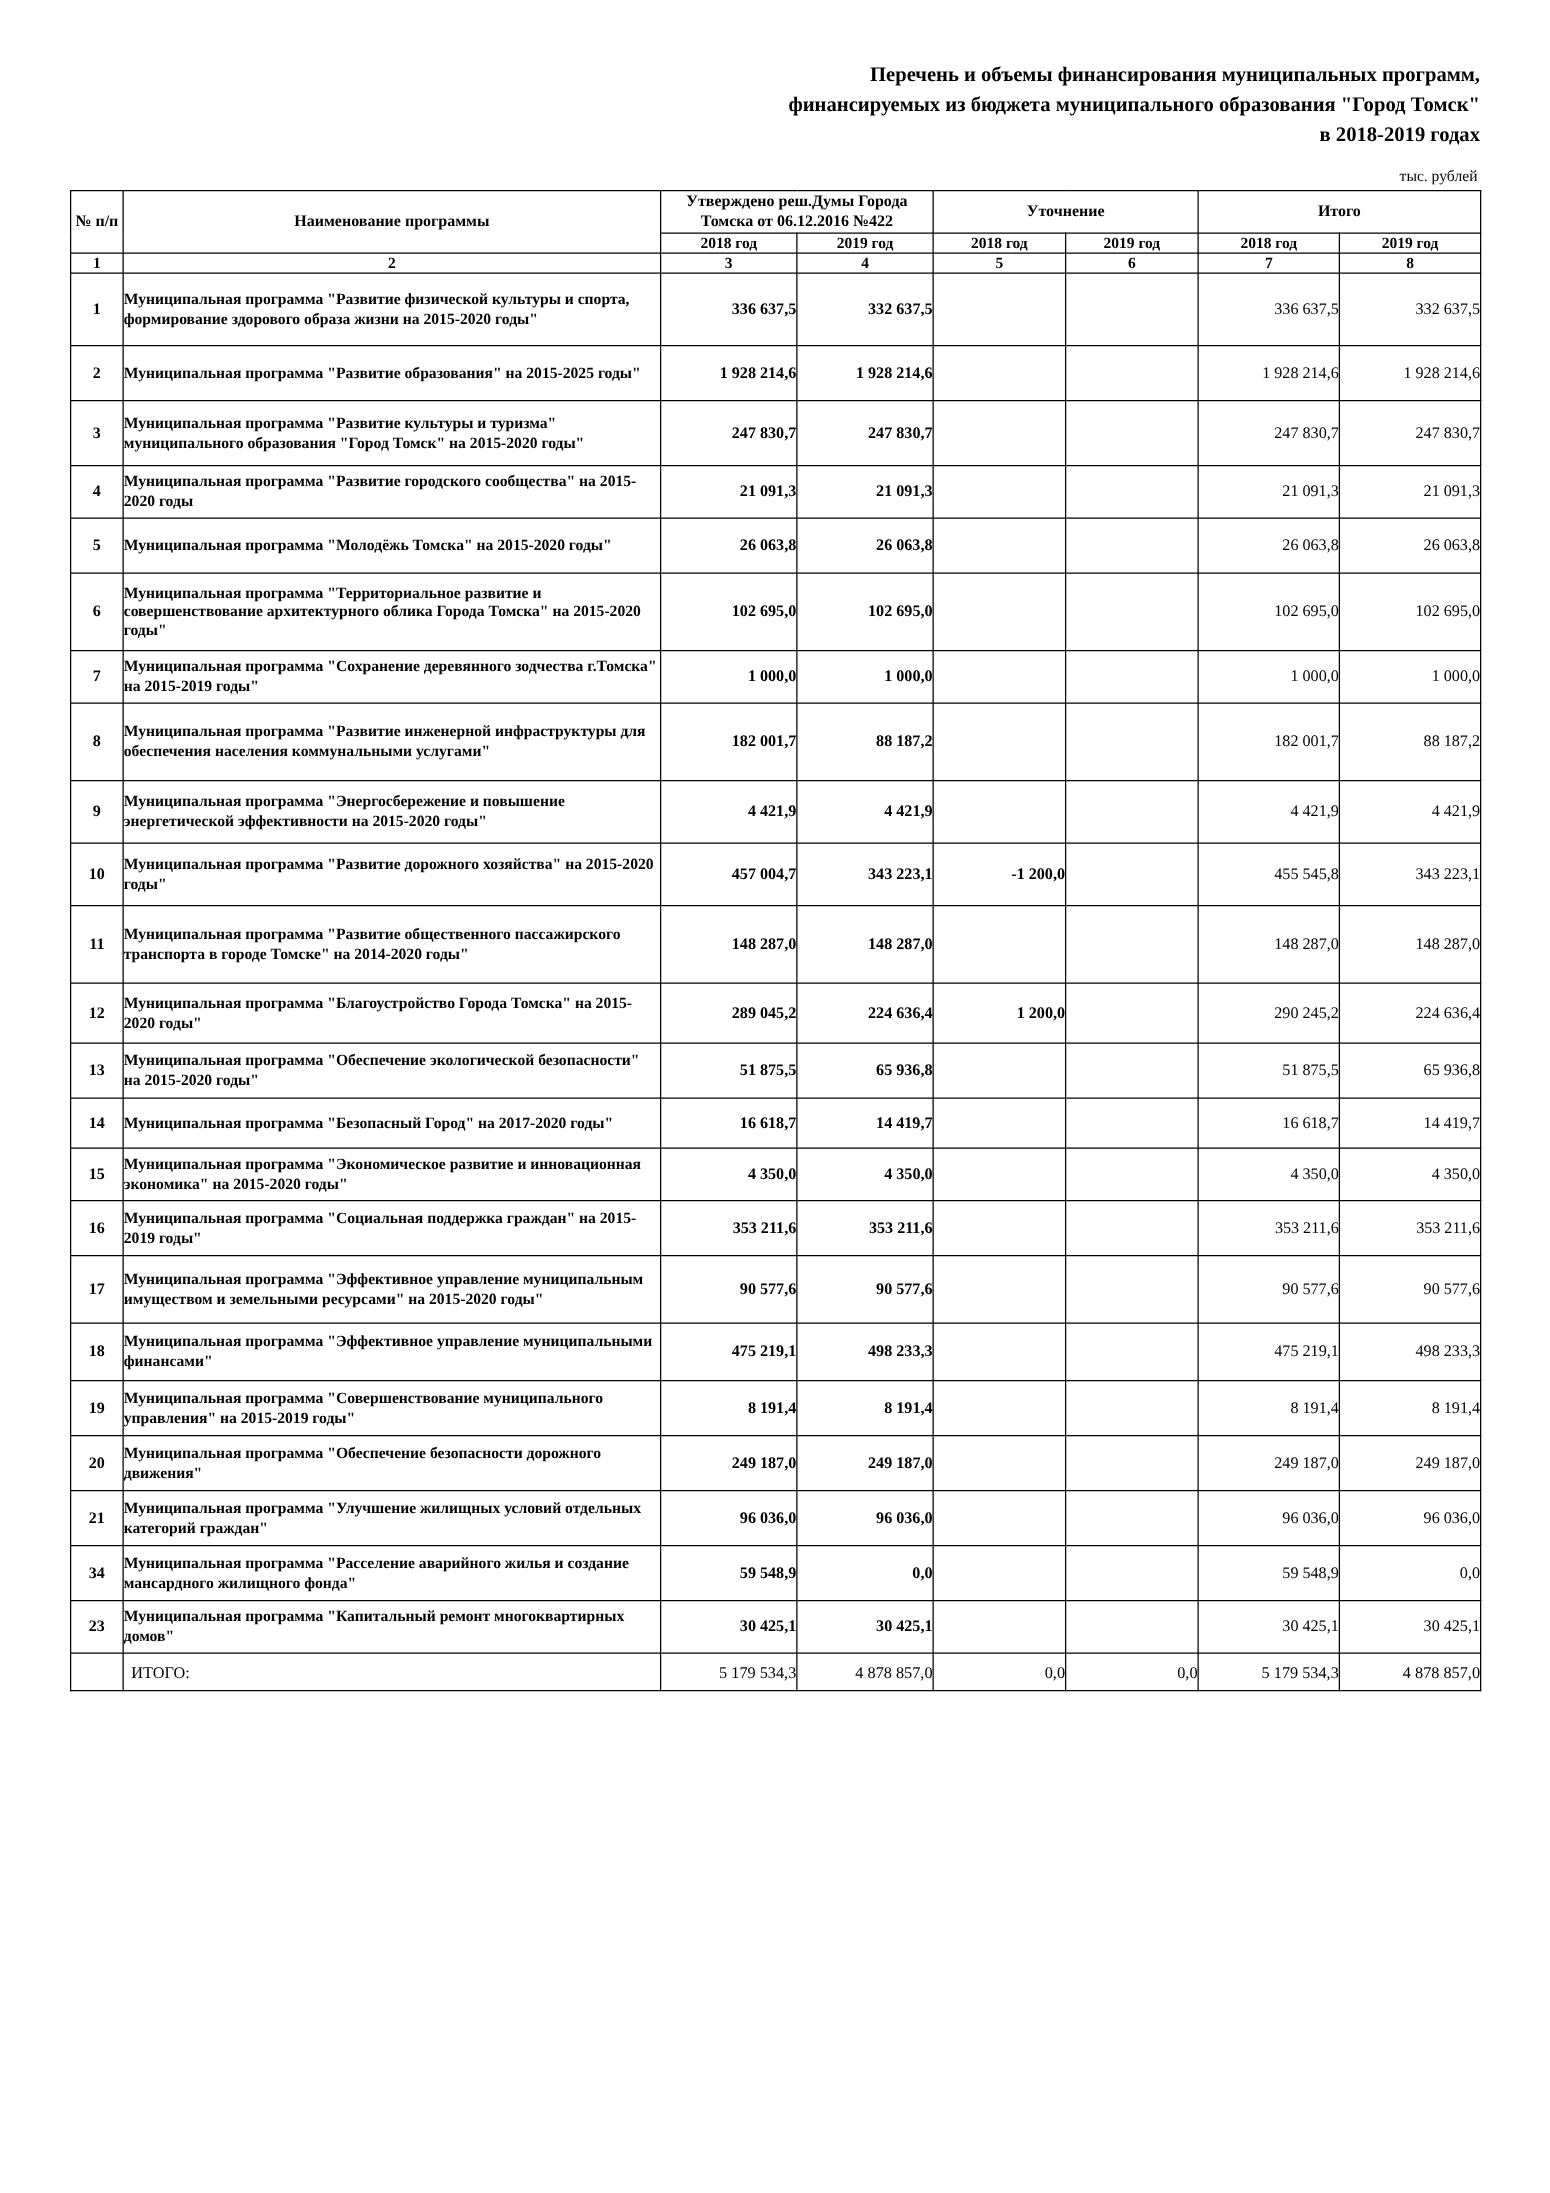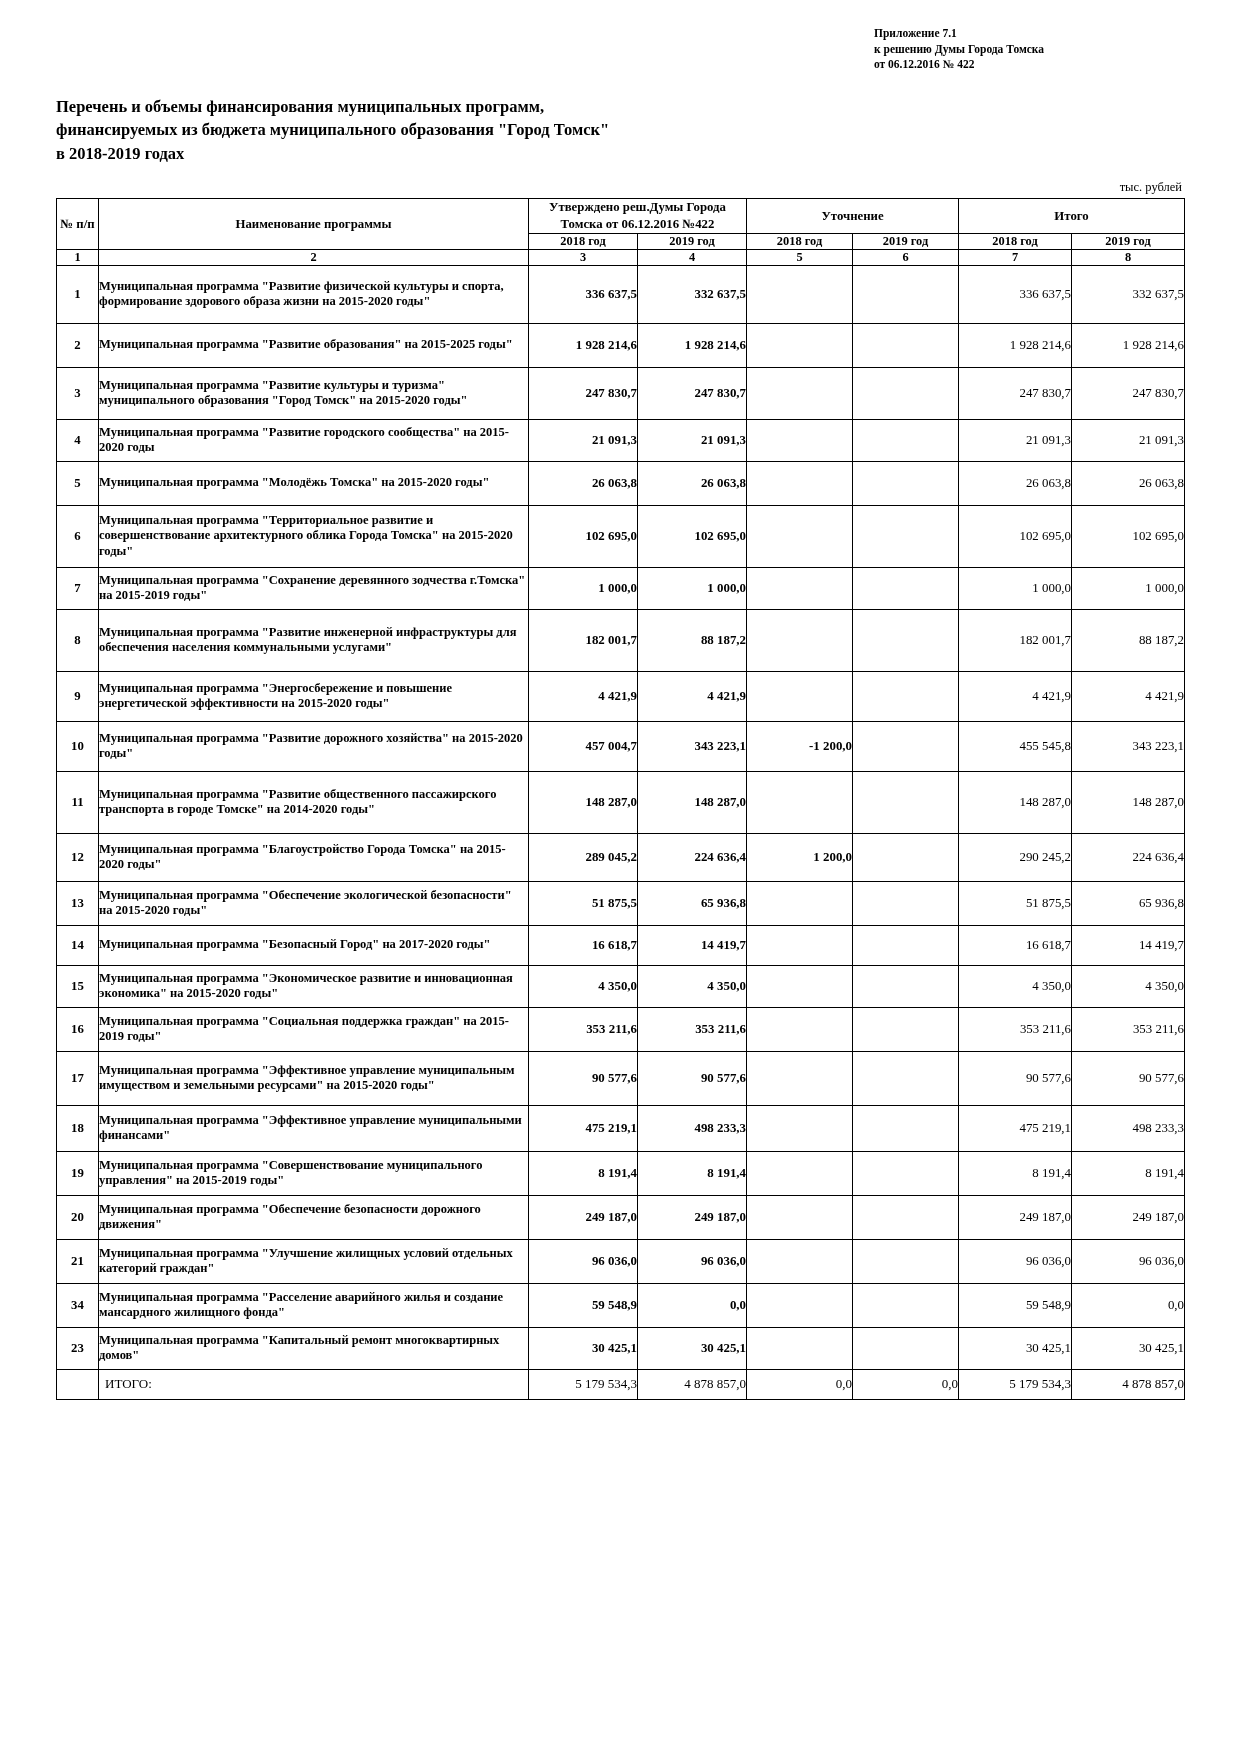--- a/index.html
+++ b/index.html
@@ -24,21 +24,21 @@
   .appendix {
     text-align: left;
     font-size: 11.5px;
     font-weight: bold;
     line-height: 1.35;
     margin-left: 818px;
     width: 340px;
   }
   .appendix div { white-space: nowrap; }
   .doc-title {
-    text-align: left;
+    text-align: right;
     font-weight: bold;
     font-size: 16.5px;
     line-height: 1.45;
     margin-top: 22px;
   }
   .units {
     text-align: right;
     font-size: 12.5px;
     margin-top: 14px;
     margin-bottom: 3px;
@@ -113,25 +113,20 @@
   .c-name { width: 430px; }
   .c-v { width: 109px; }
   .c-v2 { width: 106px; }
   .c-v3 { width: 113px; }
 </style>
 </head>
 <body>
 
 <div class="page">
 
-  <div class="appendix">
-    <div>Приложение 7.1</div>
-    <div>к решению Думы Города Томска</div>
-    <div>от 06.12.2016 № 422</div>
-  </div>
 
   <div class="doc-title">
     <div>Перечень и объемы финансирования муниципальных программ,</div>
     <div>финансируемых из бюджета муниципального образования "Город Томск"</div>
     <div>в 2018-2019 годах</div>
   </div>
 
   <div class="units">тыс. рублей</div>
 
   <table class="main">

